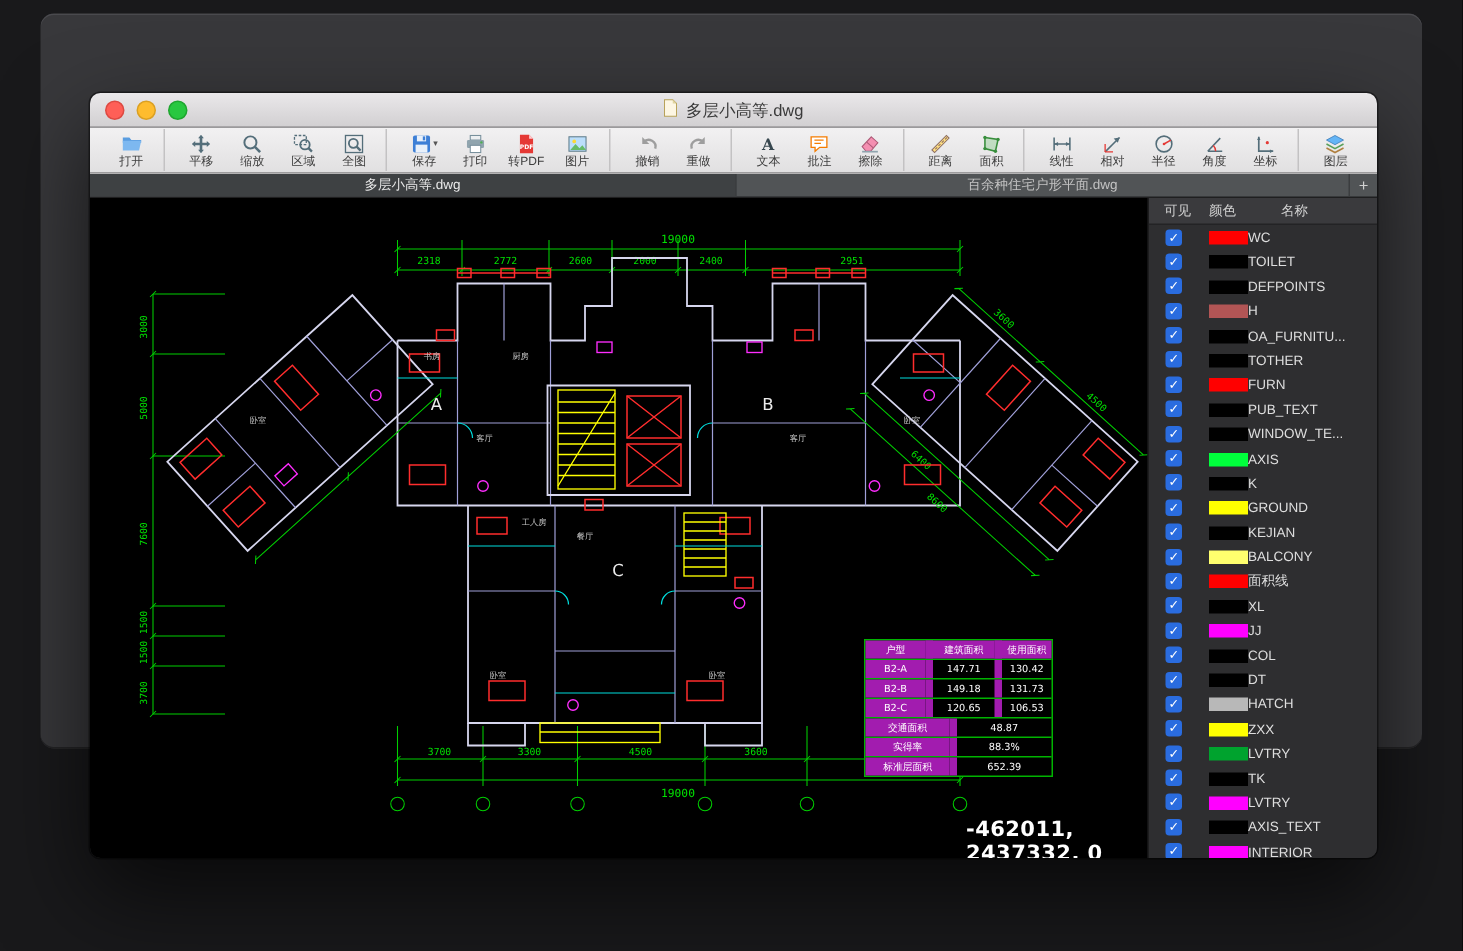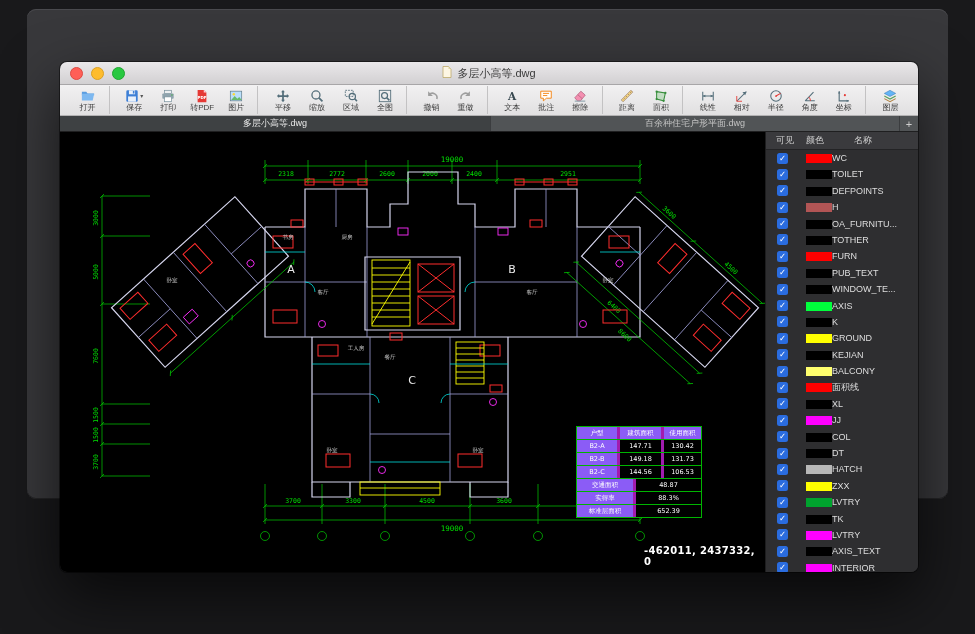--- a/index.html
+++ b/index.html
@@ -42,35 +42,35 @@
        color:#c3c3c3;border-right:1px solid #3b3d3f;white-space:nowrap;overflow:hidden;}
   .tab.active{background:#3e4143;color:#e9e9e9;}
   .tab.t1{width:430px;}
   .tab.t2{flex:1;align-items:center;}
   .tab-add{width:18px;display:flex;align-items:center;justify-content:center;
            color:#d0d0d0;font-size:11px;}
   
   .content{flex:1;display:flex;min-height:0;}
   .canvas{width:705px;flex:none;position:relative;background:#000;overflow:hidden;}
   .coords{position:absolute;left:584px;top:413px;color:#ffffff;font-weight:bold;
-          font-size:10px;letter-spacing:.3px;font-family:"DejaVu Sans",sans-serif;}
+          font-size:14px;letter-spacing:.3px;font-family:"DejaVu Sans",sans-serif;}
   
   .area-table{position:absolute;left:516px;top:294px;width:124px;
               border:1px solid #00b400;color:#fff;font-size:6.5px;
               font-family:"DejaVu Sans",sans-serif;background:#000;}
   .at-row{display:flex;height:12px;}
   .at-row + .at-row{border-top:1px solid #00b400;}
   .at-c{display:flex;align-items:center;justify-content:center;overflow:hidden;}
-  .at-c + .at-c{border-left:3px solid #a21caf;}
+  .at-c + .at-c{border-left:5px solid #a21caf;}
   .c1{width:40px;flex:none;}
   .c2{width:41px;flex:none;}
   .c3{flex:1;}
   .cs1{width:56px;flex:none;}
   .csv{flex:1;}
-  .at-head .at-c, .hl{background:#8b5cf6;}
+  .at-head .at-c, .hl{background:#a21caf;}
   
   svg text{user-select:none;}
   .dim{stroke:#00cf00;stroke-width:.7;fill:none;}
   .dimt{fill:#00e000;font-size:6.5px;font-family:"DejaVu Sans Mono",monospace;text-anchor:middle;}
   .dimT{font-size:7.5px;}
   .wall{stroke:#d6d6ee;stroke-width:1.2;fill:none;}
   .wall2{stroke:#9f9fd8;stroke-width:.8;fill:none;}
   .red{stroke:#ff2d2d;stroke-width:1;fill:none;}
   .yellow{stroke:#ffff00;stroke-width:.9;fill:none;}
   .magenta{stroke:#ff2dff;stroke-width:.9;fill:none;}
@@ -129,20 +129,67 @@
               </span>
             </div>
             <span class="tb-label">打开</span>
           </div>
         </div>
         <div class="tb-group">
           <div class="tb-btn">
             <div class="tb-iconwrap">
               <span class="tb-icon">
                 <svg viewBox="0 0 16 16">
+                  <path d="M8 1l2.2 2.6H9v3.4h3.4V5.8L15 8l-2.6 2.2V9H9v3.4h1.2L8 15l-2.2-2.6H7V9H3.6v1.2L1 8l2.6-2.2V7H7V3.6H5.8z" fill="#546e7a"></path>
+                </svg>
+              </span>
+            </div>
+            <span class="tb-label">平移</span>
+          </div>
+          <div class="tb-btn">
+            <div class="tb-iconwrap">
+              <span class="tb-icon">
+                <svg viewBox="0 0 16 16">
+                  <circle cx="6.8" cy="6.8" r="4.6" fill="none" stroke="#546e7a" stroke-width="1.5"></circle>
+                  <line x1="10.2" y1="10.2" x2="14.2" y2="14.2" stroke="#546e7a" stroke-width="2"></line>
+                </svg>
+              </span>
+            </div>
+            <span class="tb-label">缩放</span>
+          </div>
+          <div class="tb-btn">
+            <div class="tb-iconwrap">
+              <span class="tb-icon">
+                <svg viewBox="0 0 16 16">
+                  <rect x="1.5" y="1.5" width="9" height="7" fill="none" stroke="#546e7a" stroke-width="1" stroke-dasharray="2 1.2"></rect>
+                  <circle cx="9.5" cy="8.5" r="3.6" fill="none" stroke="#546e7a" stroke-width="1.4"></circle>
+                  <line x1="12.2" y1="11.2" x2="14.8" y2="13.8" stroke="#546e7a" stroke-width="1.8"></line>
+                </svg>
+              </span>
+            </div>
+            <span class="tb-label">区域</span>
+          </div>
+          <div class="tb-btn">
+            <div class="tb-iconwrap">
+              <span class="tb-icon">
+                <svg viewBox="0 0 16 16">
+                  <rect x="1.5" y="1.5" width="13" height="13" fill="none" stroke="#546e7a" stroke-width="1"></rect>
+                  <circle cx="7.5" cy="7.5" r="3.4" fill="none" stroke="#546e7a" stroke-width="1.4"></circle>
+                  <line x1="10" y1="10" x2="13" y2="13" stroke="#546e7a" stroke-width="1.8"></line>
+                </svg>
+              </span>
+            </div>
+            <span class="tb-label">全图</span>
+          </div>
+        </div>
+        <div class="tb-group">
+          <div class="tb-btn">
+            <div class="tb-iconwrap">
+              <span class="tb-icon">
+                <svg viewBox="0 0 16 16">
                   <rect x="1.5" y="1.5" width="13" height="13" rx="1.5" fill="#3d7fd6"></rect>
                   <rect x="4.5" y="1.5" width="7" height="4.5" fill="#e8f0fa"></rect>
                   <rect x="9" y="2.2" width="1.8" height="3" fill="#3d7fd6"></rect>
                   <rect x="3.5" y="8.5" width="9" height="6" fill="#e8f0fa"></rect>
                 </svg>
               </span>
               <span class="tb-caret">▾</span>
             </div>
             <span class="tb-label">保存</span>
           </div>
@@ -175,67 +222,20 @@
             <div class="tb-iconwrap">
               <span class="tb-icon">
                 <svg viewBox="0 0 16 16">
                   <rect x="1.5" y="2.5" width="13" height="11" fill="#bbdefb" stroke="#607d8b" stroke-width=".8"></rect>
                   <circle cx="5.5" cy="6" r="1.4" fill="#fdd835"></circle>
                   <path d="M2.5 12.5l4-4.5 3 3.2 2.2-2.2 2.8 3.5z" fill="#66bb6a"></path>
                 </svg>
               </span>
             </div>
             <span class="tb-label">图片</span>
-          </div>
-        </div>
-        <div class="tb-group">
-          <div class="tb-btn">
-            <div class="tb-iconwrap">
-              <span class="tb-icon">
-                <svg viewBox="0 0 16 16">
-                  <path d="M8 1l2.2 2.6H9v3.4h3.4V5.8L15 8l-2.6 2.2V9H9v3.4h1.2L8 15l-2.2-2.6H7V9H3.6v1.2L1 8l2.6-2.2V7H7V3.6H5.8z" fill="#546e7a"></path>
-                </svg>
-              </span>
-            </div>
-            <span class="tb-label">平移</span>
-          </div>
-          <div class="tb-btn">
-            <div class="tb-iconwrap">
-              <span class="tb-icon">
-                <svg viewBox="0 0 16 16">
-                  <circle cx="6.8" cy="6.8" r="4.6" fill="none" stroke="#546e7a" stroke-width="1.5"></circle>
-                  <line x1="10.2" y1="10.2" x2="14.2" y2="14.2" stroke="#546e7a" stroke-width="2"></line>
-                </svg>
-              </span>
-            </div>
-            <span class="tb-label">缩放</span>
-          </div>
-          <div class="tb-btn">
-            <div class="tb-iconwrap">
-              <span class="tb-icon">
-                <svg viewBox="0 0 16 16">
-                  <rect x="1.5" y="1.5" width="9" height="7" fill="none" stroke="#546e7a" stroke-width="1" stroke-dasharray="2 1.2"></rect>
-                  <circle cx="9.5" cy="8.5" r="3.6" fill="none" stroke="#546e7a" stroke-width="1.4"></circle>
-                  <line x1="12.2" y1="11.2" x2="14.8" y2="13.8" stroke="#546e7a" stroke-width="1.8"></line>
-                </svg>
-              </span>
-            </div>
-            <span class="tb-label">区域</span>
-          </div>
-          <div class="tb-btn">
-            <div class="tb-iconwrap">
-              <span class="tb-icon">
-                <svg viewBox="0 0 16 16">
-                  <rect x="1.5" y="1.5" width="13" height="13" fill="none" stroke="#546e7a" stroke-width="1"></rect>
-                  <circle cx="7.5" cy="7.5" r="3.4" fill="none" stroke="#546e7a" stroke-width="1.4"></circle>
-                  <line x1="10" y1="10" x2="13" y2="13" stroke="#546e7a" stroke-width="1.8"></line>
-                </svg>
-              </span>
-            </div>
-            <span class="tb-label">全图</span>
           </div>
         </div>
         <div class="tb-group">
           <div class="tb-btn">
             <div class="tb-iconwrap">
               <span class="tb-icon">
                 <svg viewBox="0 0 16 16">
                   <path d="M13.5 11.5a5.2 5.2 0 0 0-8.8-5" fill="none" stroke="#9e9e9e" stroke-width="1.8"></path>
                   <path d="M3.6 2.6v5.4h5.4z" fill="#9e9e9e"></path>
                 </svg>
@@ -567,21 +567,21 @@
             <div class="at-c c2">147.71</div>
             <div class="at-c c3">130.42</div>
           </div>
           <div class="at-row">
             <div class="at-c c1 hl">B2-B</div>
             <div class="at-c c2">149.18</div>
             <div class="at-c c3">131.73</div>
           </div>
           <div class="at-row">
             <div class="at-c c1 hl">B2-C</div>
-            <div class="at-c c2">144.56</div>
+            <div class="at-c c2">120.65</div>
             <div class="at-c c3">106.53</div>
           </div>
           <div class="at-row">
             <div class="at-c cs1 hl">交通面积</div>
             <div class="at-c csv">48.87</div>
           </div>
           <div class="at-row">
             <div class="at-c cs1 hl">实得率</div>
             <div class="at-c csv">88.3%</div>
           </div>

